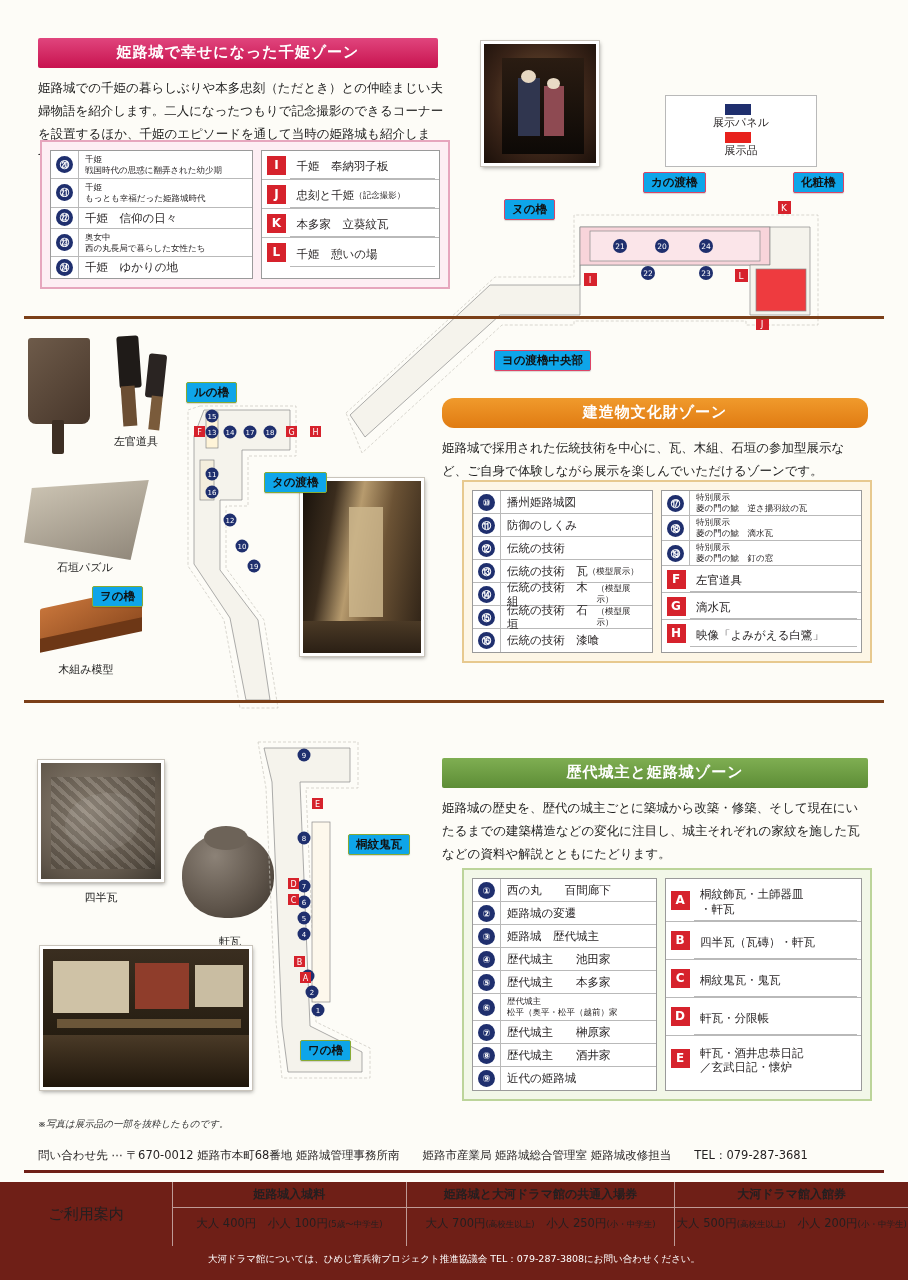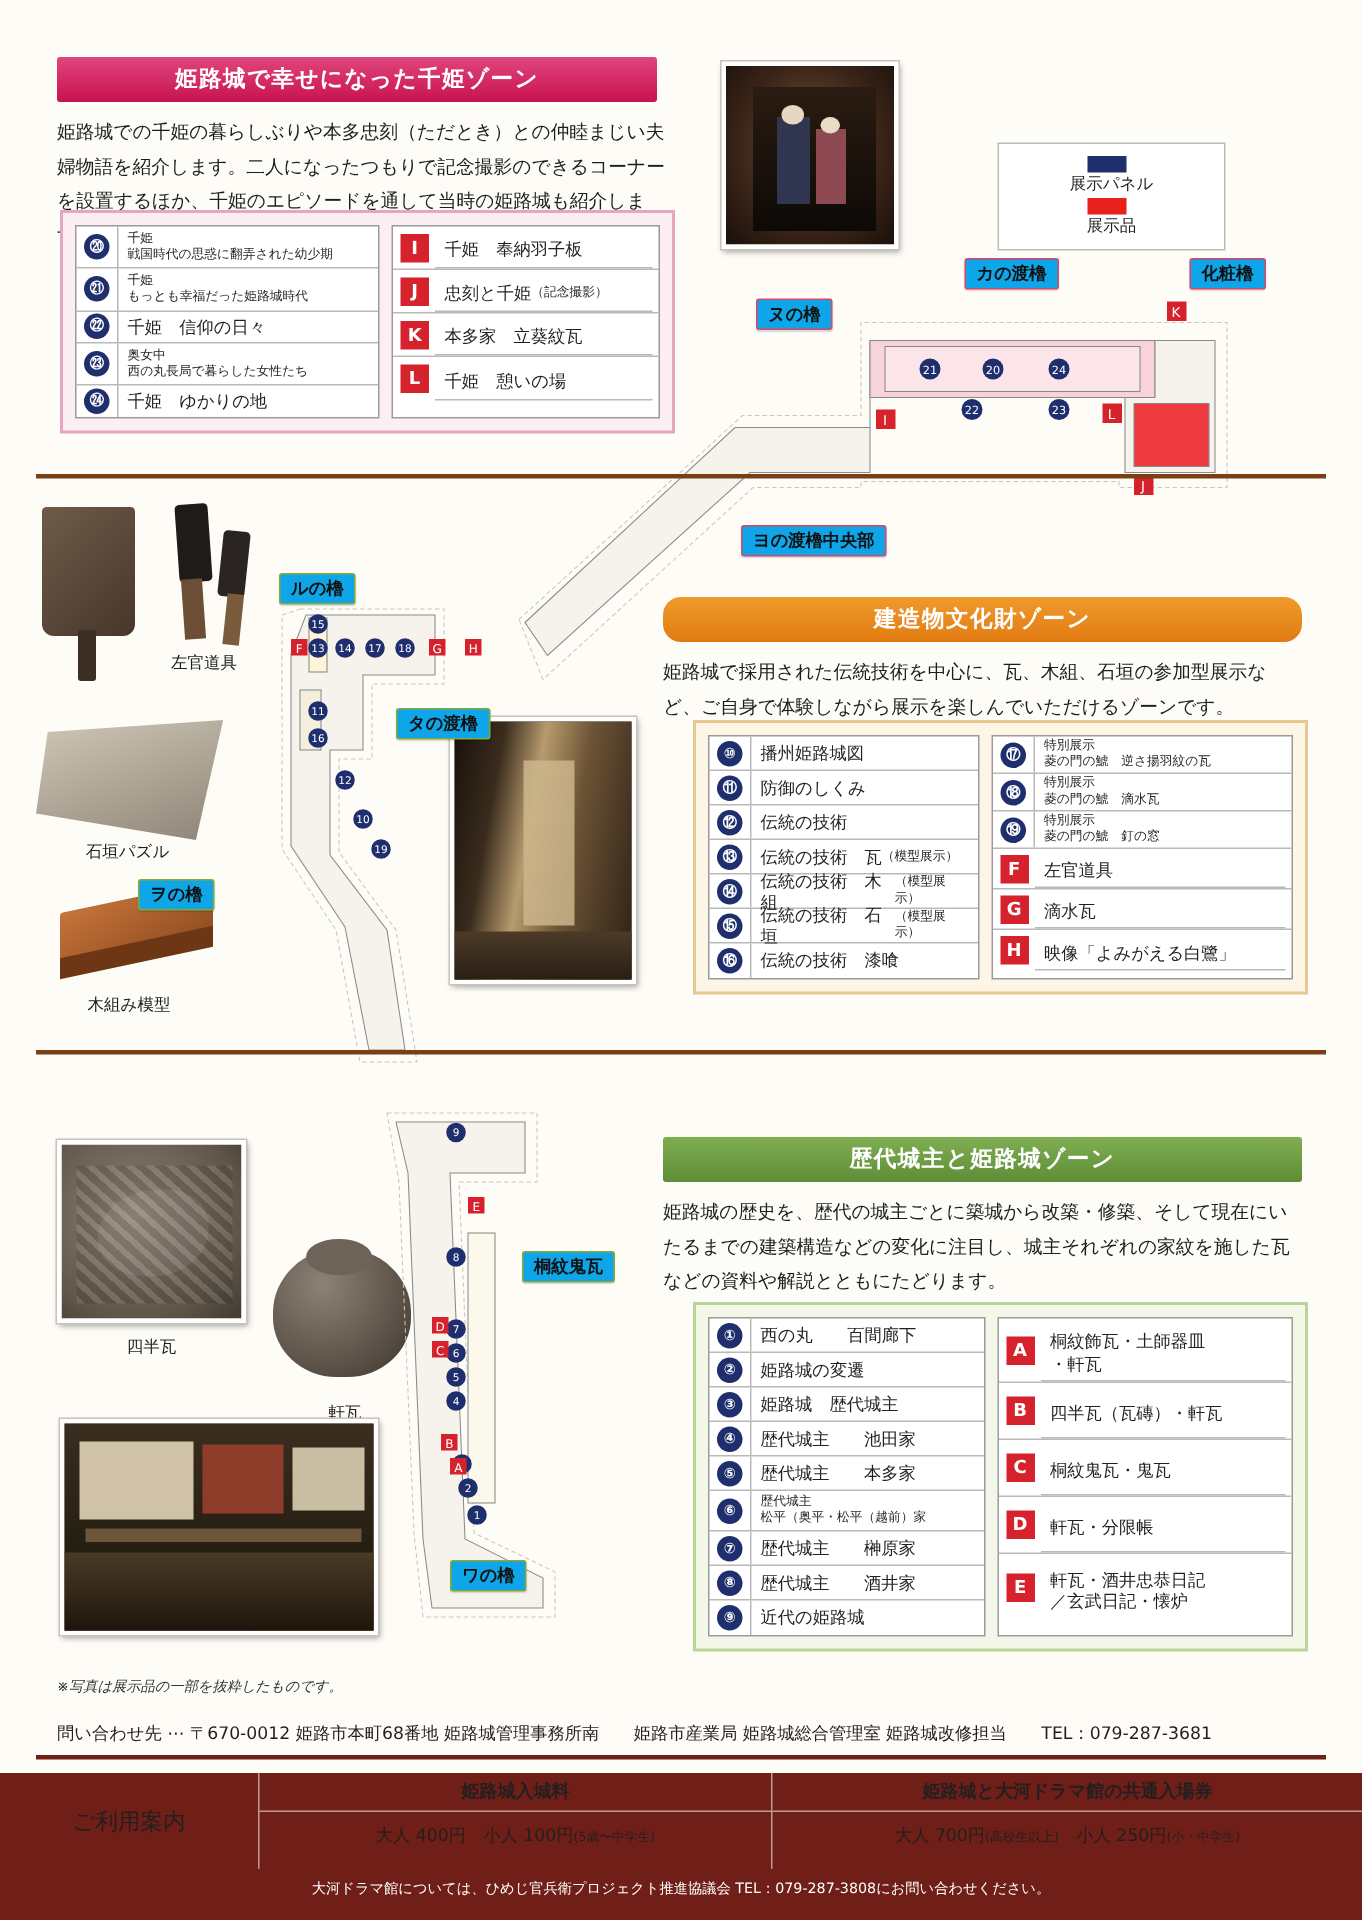--- a/index.html
+++ b/index.html
@@ -692,17 +692,26 @@
       </div>
       <div class="divline" style="flex:1.15;">
         <div class="fb-head">姫路城と大河ドラマ館の共通入場券</div>
         <div style="border-top:1px solid rgba(255,255,255,.55);padding-top:4px;">
           <div class="fb-cell">
             <span>大人 700円</span><span class="sm">(高校生以上)</span>
             <span style="margin-left:8px;">小人 250円</span><span class="sm">(小・中学生)</span>
           </div>
         </div>
       </div>
+      <div class="divline" style="flex:1;">
+        <div class="fb-head">大河ドラマ館入館券</div>
+        <div style="border-top:1px solid rgba(255,255,255,.55);padding-top:4px;">
+          <div class="fb-cell">
+            <span>大人 500円</span><span class="sm">(高校生以上)</span>
+            <span style="margin-left:8px;">小人 200円</span><span class="sm">(小・中学生)</span>
+          </div>
+        </div>
+      </div>
     </div>
     <div class="fb-note" style="margin-top:4px;">大河ドラマ館については、ひめじ官兵衛プロジェクト推進協議会 TEL：079-287-3808にお問い合わせください。</div>
   </div>
 
 </div>
 
 </body></html>

